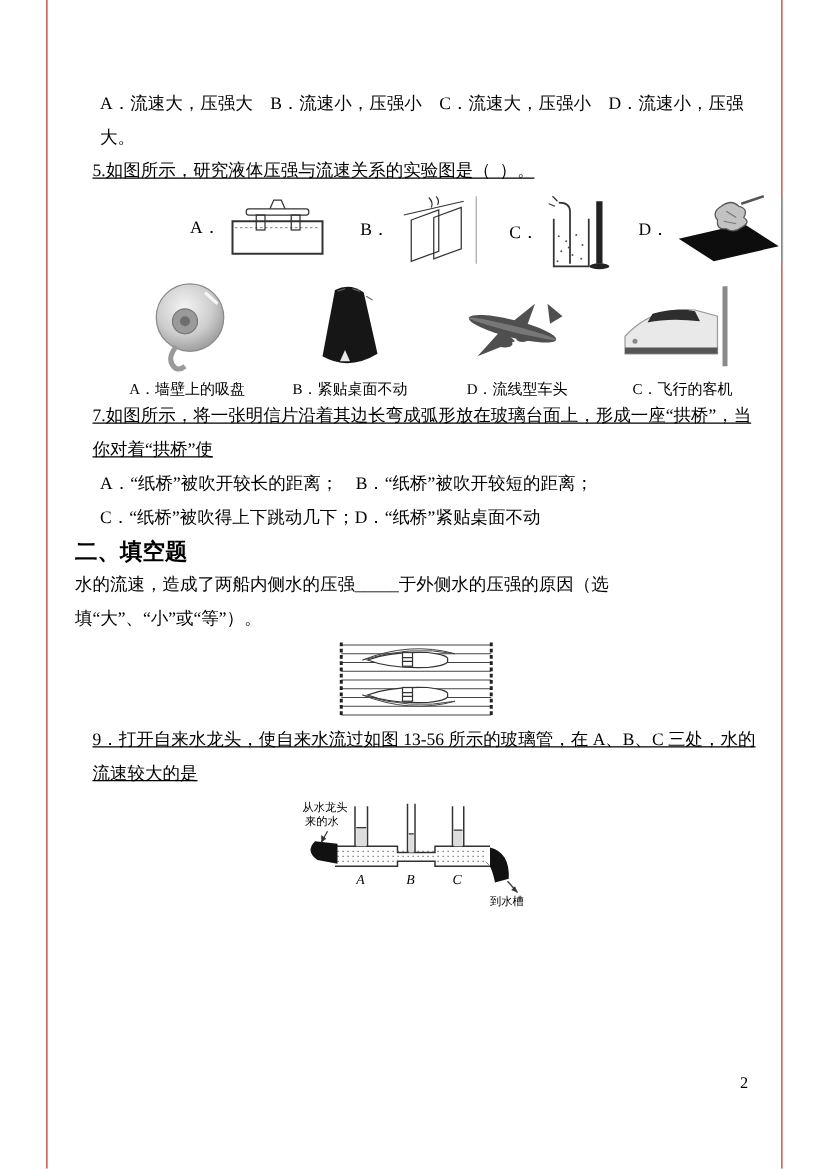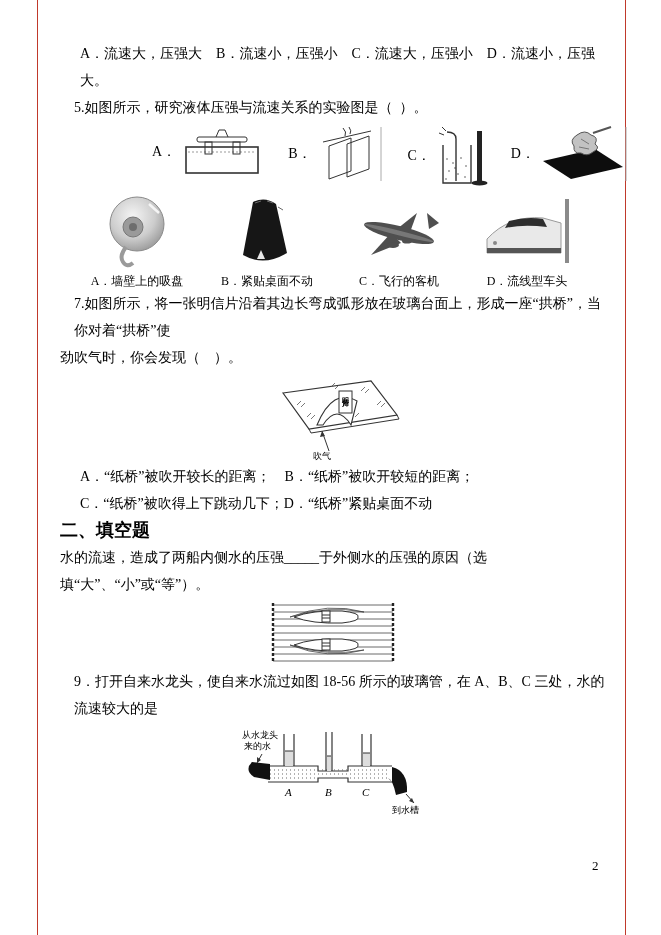--- a/index.html
+++ b/index.html
@@ -3,47 +3,47 @@
 <meta charset="utf-8">
 <style>
   html,body{margin:0;padding:0;}
   body{
     width:661px;height:935px;background:#ffffff;position:relative;overflow:hidden;
     font-family:"Liberation Serif","DejaVu Serif",serif;color:#000;
   }
   .vline{position:absolute;top:0;bottom:0;width:1px;background:#c0392b;}
   .content{position:absolute;left:60px;top:0;width:546px;}
   .para{font-size:14px;line-height:27px;white-space:pre-wrap;}
-  .indent1{padding-left:14px;}
+  .indent1{padding-left:14px;text-decoration:underline;}
   .indent2{padding-left:20px;}
   .bold{font-weight:bold;font-size:18px;}
   .figrow{display:flex;align-items:flex-start;}
   .figitem{display:flex;align-items:center;}
   .figlabel{font-size:14px;margin-right:2px;}
-  .photo-col{width:118px;display:flex;flex-direction:column;align-items:center;}
+  .photo-col{width:118px;display:flex;flex-direction:column;align-items:flex-end;}
   .caption{font-size:12px;margin-top:4px;white-space:nowrap;}
   .centerfig{position:relative;margin:2px auto;}
   svg{display:block;}
   .vert-label{
     position:absolute;writing-mode:vertical-rl;text-orientation:upright;
     font-size:7px;font-weight:bold;line-height:1;letter-spacing:1px;
   }
   .pagenum{position:absolute;left:592px;top:858px;font-size:13px;}
   .svgtext{font-size:9px;font-family:"Liberation Serif","DejaVu Serif",serif;}
   .svgletter{font-size:11px;font-style:italic;font-family:"Liberation Serif","DejaVu Serif",serif;}
 </style>
 </head>
 <body>
 
 <div class="vline" style="left:37px"></div>
 <div class="vline" style="left:625px"></div>
 
 <div class="content">
 
-  <div class="para indent2" style="margin-top:40px">A．流速大，压强大    B．流速小，压强小    C．流速大，压强小    D．流速小，压强大。</div>
+  <div class="para indent2" style="margin-top:70px">A．流速大，压强大    B．流速小，压强小    C．流速大，压强小    D．流速小，压强大。</div>
 
   <div class="para indent1">5.如图所示，研究液体压强与流速关系的实验图是（  ）。</div>
 
   <div class="figrow" style="margin-top:4px;margin-left:92px;height:66px">
     <div class="figitem">
       <span class="figlabel">A．</span>
       <svg width="88" height="54" viewBox="0 0 88 54">
         <rect x="8" y="22" width="72" height="26" fill="none" stroke="#333" stroke-width="1.6"></rect>
         <line x1="10" y1="27" x2="78" y2="27" stroke="#999" stroke-dasharray="2,2"></line>
         <rect x="19" y="12" width="50" height="5" rx="2" fill="none" stroke="#333"></rect>
@@ -143,51 +143,30 @@
       </svg>
     </div>
   </div>
   <div class="figrow" style="margin-left:18px">
     <div class="photo-col">
         <span class="caption">A．墙壁上的吸盘</span>
       </div>
     <div class="photo-col" style="margin-left:12px">
         <span class="caption">B．紧贴桌面不动</span>
       </div>
+    <div class="photo-col" style="margin-left:10px">
+        <span class="caption">D．流线型车头</span>
+      </div>
     <div class="photo-col" style="margin-left:14px">
         <span class="caption">C．飞行的客机</span>
       </div>
-    <div class="photo-col" style="margin-left:10px">
-        <span class="caption">D．流线型车头</span>
-      </div>
   </div>
 
   <div class="para indent1" style="">7.如图所示，将一张明信片沿着其边长弯成弧形放在玻璃台面上，形成一座“拱桥”，当你对着“拱桥”使</div>
-  <div class="para">劲吹气时，你会发现（    ）。</div>
-
-  <div class="centerfig" style="width:160px">
-    <svg width="160" height="88" viewBox="0 0 160 88">
-      <polygon points="30,20 118,8 144,42 56,56" fill="none" stroke="#333" stroke-width="1.2"></polygon>
-      <path d="M56,56 L58,60 L146,46 L144,42" fill="none" stroke="#333"></path>
-      <g stroke="#555" stroke-width="0.8">
-        <path d="M44,32 l4,-4 M48,34 l4,-4"></path>
-        <path d="M54,44 l4,-4 M58,46 l4,-4"></path>
-        <path d="M108,18 l4,-4 M112,20 l4,-4"></path>
-        <path d="M124,32 l4,-4 M128,34 l4,-4"></path>
-        <path d="M78,14 l4,-4 M82,16 l4,-4"></path>
-        <path d="M98,42 l4,-4 M102,44 l4,-4"></path>
-      </g>
-      <path d="M64,52 Q80,14 104,28 L98,52 Q84,30 70,52 Z" fill="#fff" stroke="#333" stroke-width="1.1"></path>
-      <rect x="86" y="18" width="13" height="22" fill="#fff" stroke="#333"></rect>
-      <path d="M76,78 L69,58" stroke="#333"></path>
-      <polygon points="69,58 67,64 72,63" fill="#333"></polygon>
-      <text class="svgtext" x="60" y="86">吹气</text>
-    </svg>
-    <div class="vert-label" style="left:88px;top:19px">明信片</div>
-  </div>
+
 
   <div class="para indent2">A．“纸桥”被吹开较长的距离；    B．“纸桥”被吹开较短的距离；</div>
   <div class="para indent2">C．“纸桥”被吹得上下跳动几下；D．“纸桥”紧贴桌面不动</div>
 
   <div class="para bold">二、填空题</div>
 
   <div class="para">水的流速，造成了两船内侧水的压强_____于外侧水的压强的原因（选填“大”、“小”或“等”）。</div>
 
   <div class="centerfig" style="width:134px">
     <svg width="134" height="66" viewBox="0 0 134 66">
@@ -214,21 +193,21 @@
       <g transform="translate(0,28)">
         <path d="M24,17 Q62,29 98,22 Q62,32 24,17" fill="none" stroke="#444" stroke-width="0.8"></path>
         <path d="M28,17 Q46,10 76,11 Q94,13 92,17 Q94,21 76,23 Q46,24 28,17 Z" fill="#fff" stroke="#333"></path>
         <rect x="56" y="11" width="8" height="11" fill="#fff" stroke="#333"></rect>
         <line x1="56" y1="15" x2="64" y2="15" stroke="#333"></line>
           <line x1="56" y1="18" x2="64" y2="18" stroke="#333"></line>
       </g>
     </svg>
   </div>
 
-  <div class="para indent1">9．打开自来水龙头，使自来水流过如图 18-56 所示的玻璃管，在 A、B、C 三处，水的流速较大的是</div>
+  <div class="para indent1">9．打开自来水龙头，使自来水流过如图 13-56 所示的玻璃管，在 A、B、C 三处，水的流速较大的是</div>
 
   <div class="centerfig" style="width:186px;margin-top:4px">
     <svg width="186" height="90" viewBox="0 0 186 90">
       <path d="M28,40 L78,40 L78,45 L108,45 L108,40 L152,40" fill="none" stroke="#333" stroke-width="1.2"></path>
       <path d="M28,56 L78,56 L78,52 L108,52 L108,56 L152,56" fill="none" stroke="#333" stroke-width="1.2"></path>
       <g stroke="#666" stroke-width="1" stroke-dasharray="1,3">
         <line x1="30" y1="44" x2="150" y2="44"></line>
         <line x1="30" y1="48" x2="150" y2="48"></line>
         <line x1="30" y1="52" x2="76" y2="52"></line>
         <line x1="110" y1="52" x2="150" y2="52"></line>

